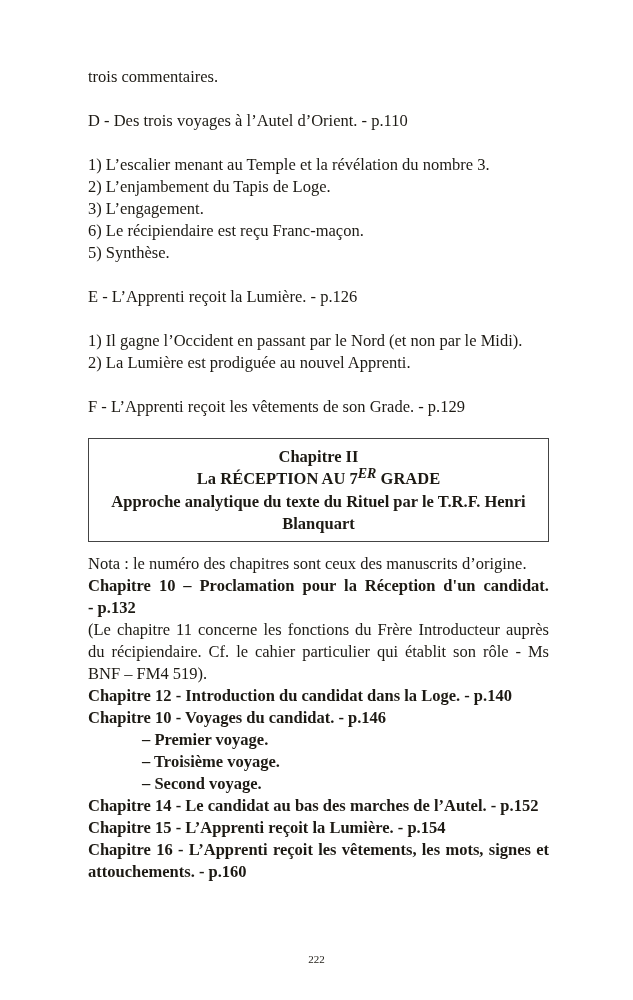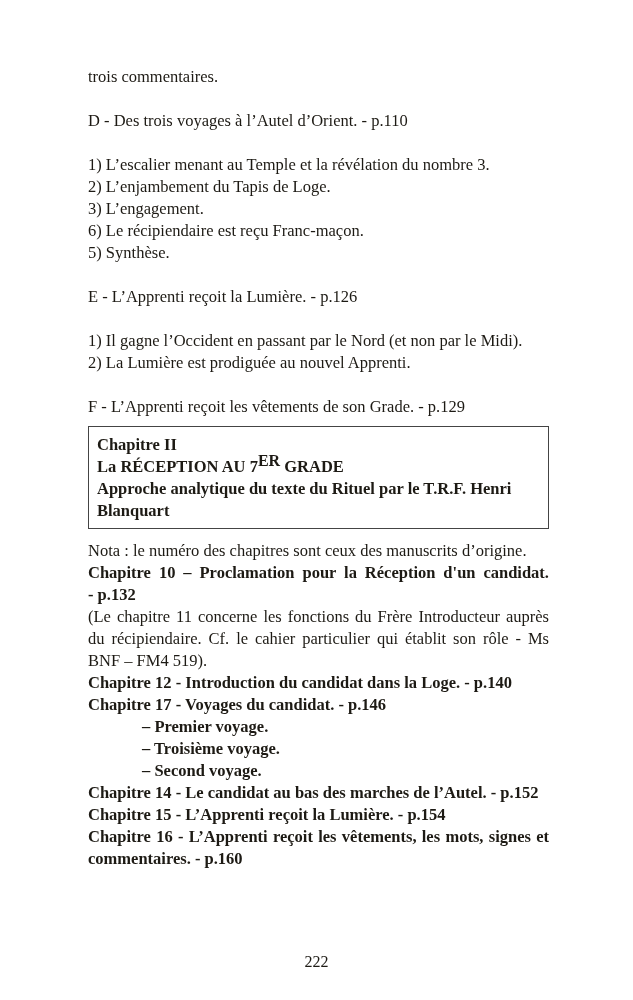--- a/index.html
+++ b/index.html
@@ -19,32 +19,33 @@
       top: 66px;
       width: 461px;
     }
     .line { line-height: 22px; margin: 0; }
     .bold { font-weight: bold; }
     .gap { height: 22px; }
     .heading { font-weight: normal; line-height: 22px; margin: 0; }
     .indent { padding-left: 54px; }
     .box {
       border: 1.2px solid #444;
-      margin-top: 8px;
+      margin-top: 20px;
       padding: 7px 8px 6px 8px;
+      text-align: center;
       font-weight: bold;
     }
     .box .line { line-height: 22px; }
-    sup { font-size: 16px; vertical-align: 0; position: relative; top: -6px; }
+    sup { font-size: 14px; vertical-align: 0; position: relative; top: -6px; font-style: italic; }
     .page-number {
       position: absolute;
       left: 0; width: 633px;
       top: 953px;
       text-align: center;
-      font-size: 16px;
+      font-size: 11px;
     }
     .just-full { text-align: justify; text-align-last: justify; }
   </style>
 </head>
 <body>
 
 <div class="page">
 
   <p class="line">trois commentaires.</p>
 
@@ -89,24 +90,24 @@
   <p class="line">Nota : le numéro des chapitres sont ceux des manuscrits d’origine.</p>
 
   <p class="line bold just-full">Chapitre 10 – Proclamation pour la Réception d'un candidat.</p>
   <p class="line bold">- p.132</p>
 
   <p class="line just-full">(Le chapitre 11 concerne les fonctions du Frère Introducteur auprès</p>
   <p class="line just-full">du récipiendaire. Cf. le cahier particulier qui établit son rôle - Ms</p>
   <p class="line">BNF – FM4 519).</p>
 
   <p class="line bold">Chapitre 12 - Introduction du candidat dans la Loge. - p.140</p>
-  <p class="line bold">Chapitre 17 - Voyages du candidat. - p.146</p>
+  <p class="line bold">Chapitre 10 - Voyages du candidat. - p.146</p>
   <p class="line bold indent">– Premier voyage.</p>
   <p class="line bold indent">– Troisième voyage.</p>
   <p class="line bold indent">– Second voyage.</p>
 
   <p class="line bold">Chapitre 14 - Le candidat au bas des marches de l’Autel. - p.152</p>
   <p class="line bold">Chapitre 15 - L’Apprenti reçoit la Lumière. - p.154</p>
   <p class="line bold just-full">Chapitre 16 - L’Apprenti reçoit les vêtements, les mots, signes et</p>
-  <p class="line bold">commentaires. - p.160</p>
+  <p class="line bold">attouchements. - p.160</p>
 </div>
 
 <div class="page-number">222</div>
 
 </body></html>

